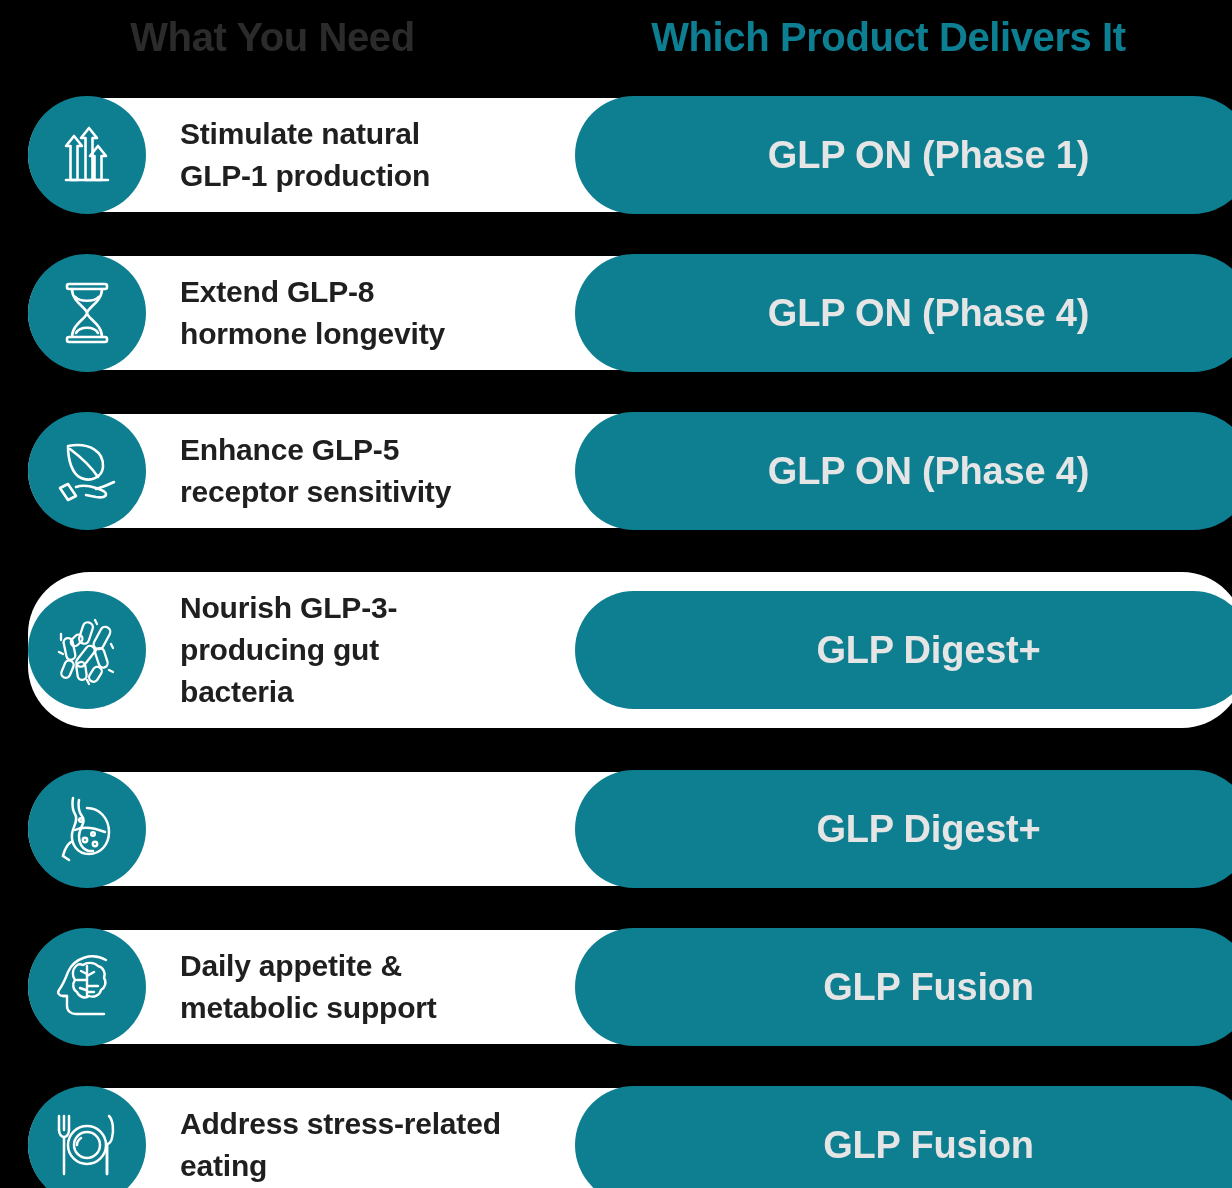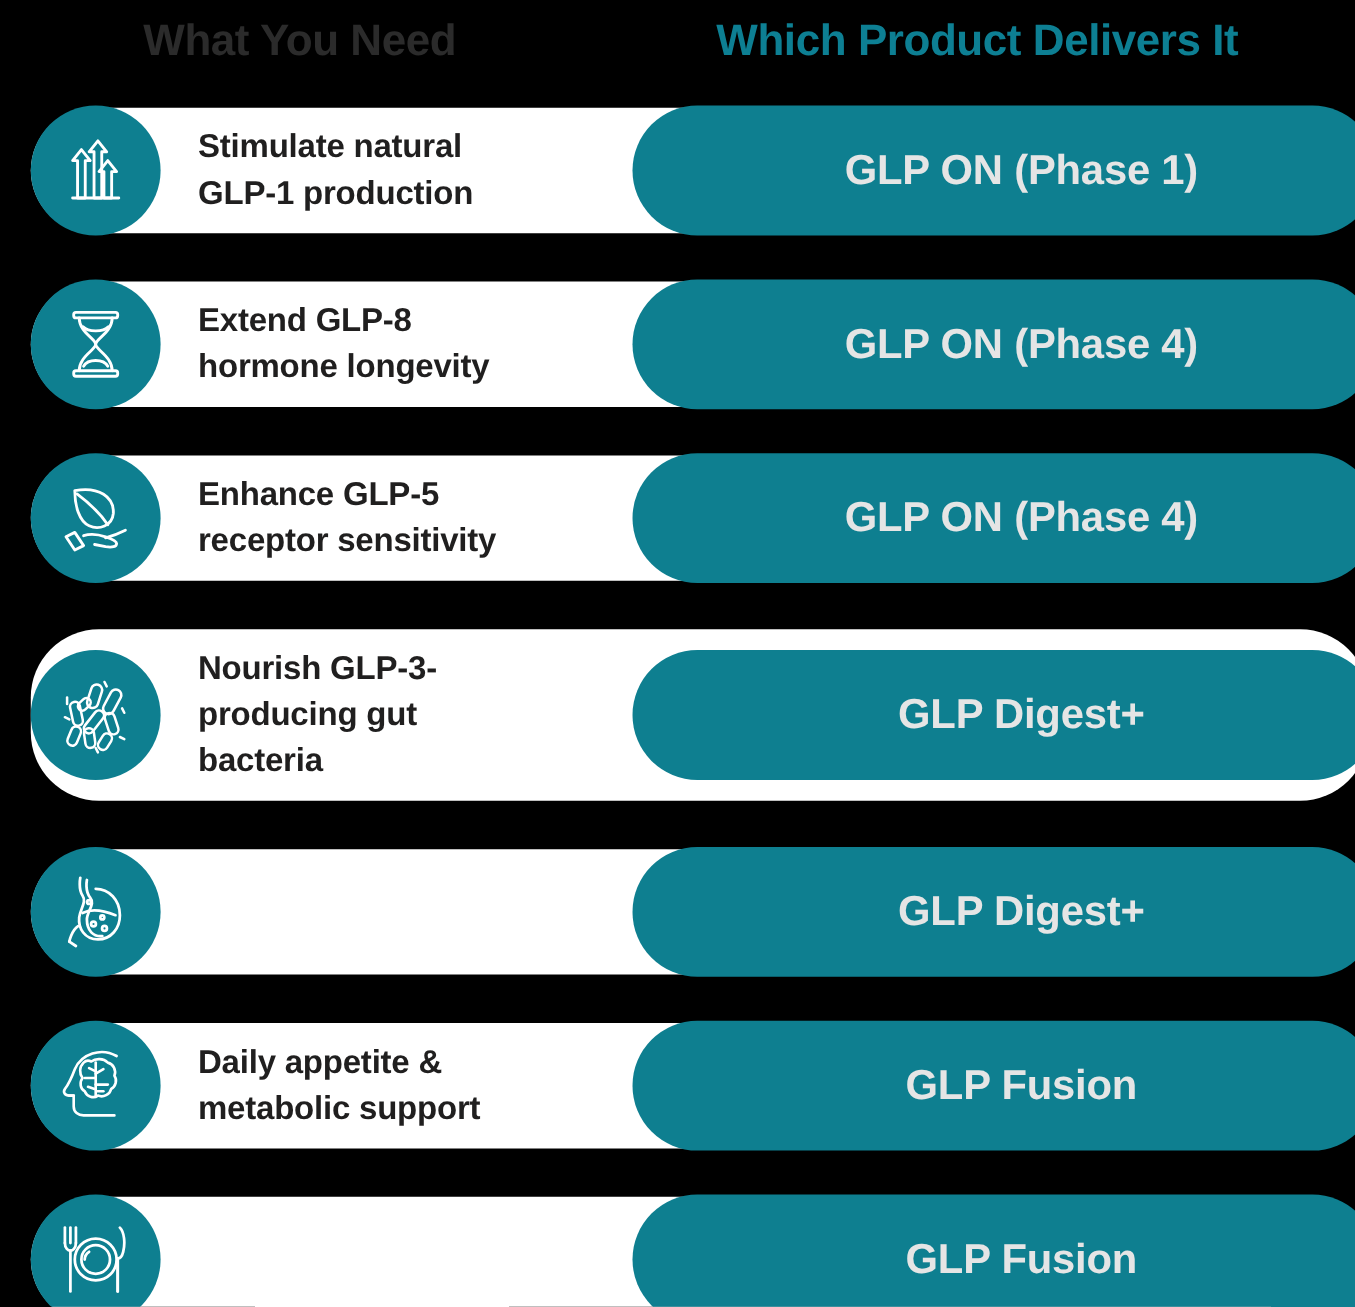--- a/index.html
+++ b/index.html
@@ -288,19 +288,21 @@
           <path d="M18 8 L18 22"></path>
           <path d="M8 22 C8 27 11 29 13 29 C15 29 18 27 18 22"></path>
           <path d="M13 29 L13 66"></path>
           <circle cx="36" cy="37" r="19"></circle>
           <circle cx="36" cy="37" r="13"></circle>
           <path d="M30 30 C27 32 26 35 26 37"></path>
           <path d="M58 8 C62 12 63 22 61 30 C60 34 58 36 56 36 L56 66"></path>
           <path d="M56 36 L56 66"></path>
         </svg>
       </div>
+      <div class="need-label">Address stress-related
+eating</div>
       <div class="pill">
         <span class="pill-label">GLP Fusion</span>
       </div>
     </div>
 
   </div>
 </div>
 
 </body></html>

